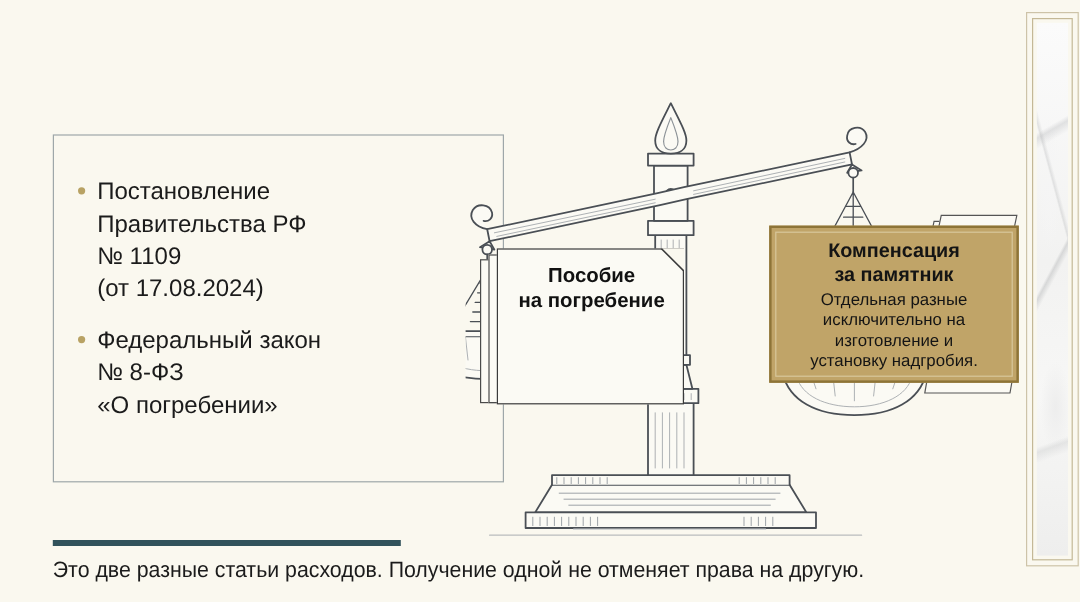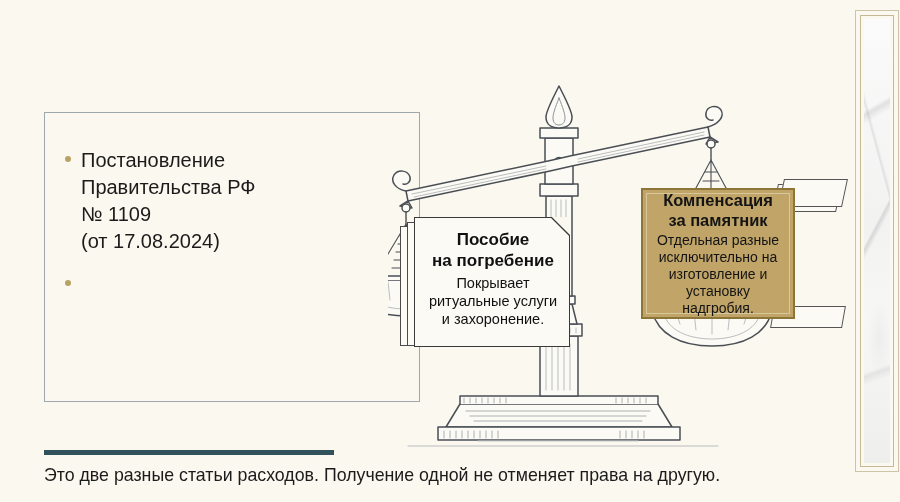--- a/index.html
+++ b/index.html
@@ -61,39 +61,39 @@
       radial-gradient(ellipse 60% 18% at 40% 30%, rgba(245,245,245,0.9), rgba(0,0,0,0) 70%),
       radial-gradient(ellipse 70% 12% at 60% 72%, rgba(236,236,236,0.9), rgba(0,0,0,0) 70%),
       linear-gradient(180deg,#fbfbfb,#f2f2f1 45%,#f7f7f6 70%,#eeeeed);
   }
 
   
   .scale-wrap{position:absolute;left:388px;top:78px;width:450px;height:370px;}
   .scale-wrap svg{display:block;width:450px;height:370px;}
 
   
-  .papers{position:absolute;left:400px;top:217px;width:170px;height:135px;}
+  .papers{position:absolute;left:400px;top:207px;width:170px;height:135px;}
   .sheet{position:absolute;background:#fbfaf4;border:1.3px solid #4a4a4a;}
   .sheet.s3{left:0px;top:9px;width:150px;height:118px;}
   .sheet.s2{left:7px;top:5px;width:152px;height:122px;}
   .sheet.s1{left:14px;top:0px;width:154px;height:128px;border:1.3px solid #3a3a3a;}
   .fold{
     position:absolute;right:-1px;top:-1px;width:0;height:0;
     border-left:18px solid transparent;border-top:18px solid #faf8ef;
   }
   .fold-line{position:absolute;right:-1px;top:-1px;width:26px;height:26px;}
   .papers-text{
     position:absolute;left:18px;top:12px;width:150px;text-align:center;color:#111;
   }
   .papers-head{font-size:17px;font-weight:700;line-height:21px;white-space:pre-line;}
   .papers-sub{font-size:14.5px;font-weight:400;line-height:18px;margin-top:3px;white-space:pre-line;}
 
   
   .gold-box{
-    position:absolute;left:641px;top:188px;width:154px;height:131px;
+    position:absolute;left:641px;top:188px;width:208px;height:131px;
     background:#c0a468;border:2px solid #8d7437;box-sizing:border-box;padding:3px;
   }
   .gold-inner{
     position:absolute;inset:3px;border:1px solid #d8c79b;box-sizing:border-box;
     display:flex;flex-direction:column;align-items:center;justify-content:center;
     text-align:center;color:#141414;padding:2px 6px;
   }
   .gold-head{font-size:16.5px;font-weight:700;line-height:20px;white-space:pre-line;}
   .gold-sub{font-size:14px;font-weight:400;line-height:17px;margin-top:2px;white-space:pre-line;}
 
@@ -118,20 +118,23 @@
       <div class="bullet-row">
         <span class="bullet-dot"></span>
         <span class="bullet-text">Постановление
 Правительства РФ
 № 1109
 (от 17.08.2024)</span>
       </div>
 
       <div class="bullet-row">
         <span class="bullet-dot"></span>
+        <span class="bullet-text">Федеральный закон
+№ 8-ФЗ
+«О погребении»</span>
       </div>
 
     </div>
   </div>
 
   <div class="scale-wrap">
     <svg viewBox="0 0 450 370" xmlns="http://www.w3.org/2000/svg">
       <g fill="none" stroke="#4a4f55" stroke-width="1.5" stroke-linejoin="round" stroke-linecap="round">
 
         <path d="M58 349 L72 326 L270 326 L284 349 Z" fill="#fbfaf4"></path>
@@ -229,23 +232,20 @@
     <div class="sheet s1">
       <div class="fold"></div>
       <svg class="fold-line" viewBox="0 0 26 26">
         <path d="M26 0 L26 19 L7 0 Z" fill="#faf8ef" stroke="none"></path>
         <path d="M7 0 L26 19" stroke="#3a3a3a" stroke-width="1.3" fill="none"></path>
       </svg>
     </div>
     <div class="papers-text">
       <div class="papers-head">Пособие
 на погребение</div>
-      <div class="papers-sub">Покрывает
-ритуальные услуги
-и захоронение.</div>
     </div>
   </div>
 
   <div class="gold-box">
     <div class="gold-inner">
       <div class="gold-head">Компенсация
 за памятник</div>
       <div class="gold-sub">Отдельная разные
 исключительно на
 изготовление и

